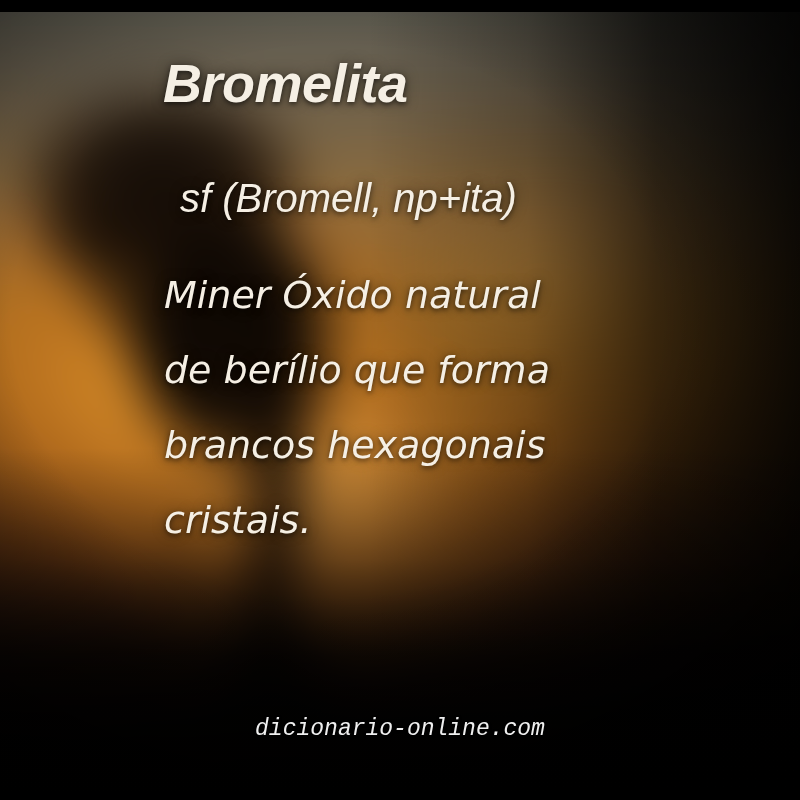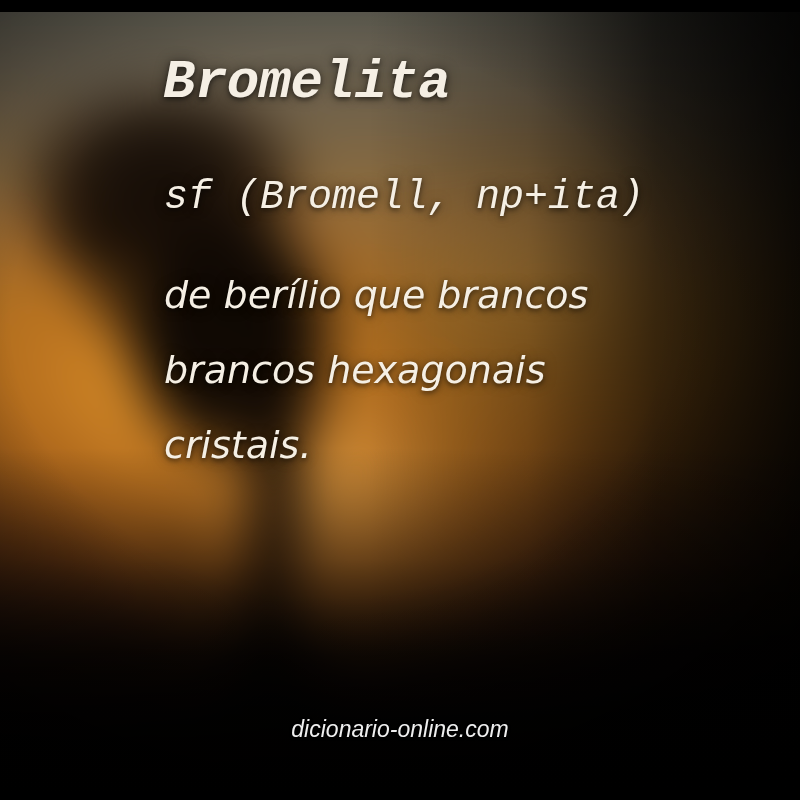--- a/index.html
+++ b/index.html
@@ -233,39 +233,39 @@
     position: absolute;
     inset: 0;
     z-index: 5;
   }
 
   .headword {
     position: absolute;
     left: 163px;
     top: 56px;
     margin: 0;
-    font-family: Liberation Mono, monospace;
+    font-family: Liberation Sans, sans-serif;
     font-style: italic;
     font-weight: bold;
     font-size: 54px;
     line-height: 1.0;
     letter-spacing: -0.5px;
     color: #f5efe4;
     text-shadow:
       0 2px 5px rgba(0,0,0,0.55),
       0 0 14px rgba(0,0,0,0.40);
     white-space: nowrap;
   }
 
   .grammar {
     position: absolute;
-    left: 164px;
+    left: 180px;
     top: 178px;
     margin: 0;
-    font-family: Liberation Mono, monospace;
+    font-family: Liberation Sans, sans-serif;
     font-style: italic;
     font-size: 40px;
     line-height: 1.0;
     color: #f5efe4;
     text-shadow:
       0 2px 5px rgba(0,0,0,0.55),
       0 0 14px rgba(0,0,0,0.40);
     white-space: nowrap;
   }
 
@@ -288,21 +288,21 @@
     display: block;
     white-space: nowrap;
   }
 
   .watermark {
     position: absolute;
     left: 0;
     right: 0;
     top: 716px;
     text-align: center;
-    font-family: Liberation Sans, sans-serif;
+    font-family: Liberation Mono, monospace;
     font-style: italic;
     font-size: 23px;
     color: #efefef;
     text-shadow: 0 1px 3px rgba(0,0,0,0.8);
   }
 </style>
 </head>
 <body>
 
 <div class="card">
@@ -334,21 +334,22 @@
   <div class="bar-top"></div>
   <div class="bar-bottom"></div>
 
   <div class="content">
 
     <h1 class="headword">Bromelita</h1>
 
     <p class="grammar">sf (Bromell, np+ita)</p>
 
     <div class="definition">
-      <span class="dline">de berílio que brancos</span>
+      <span class="dline">Miner Óxido natural</span>
+      <span class="dline">de berílio que forma</span>
       <span class="dline">brancos hexagonais</span>
       <span class="dline">cristais.</span>
     </div>
 
     <div class="watermark">dicionario-online.com</div>
 
   </div>
 </div>
 
 </body></html>

